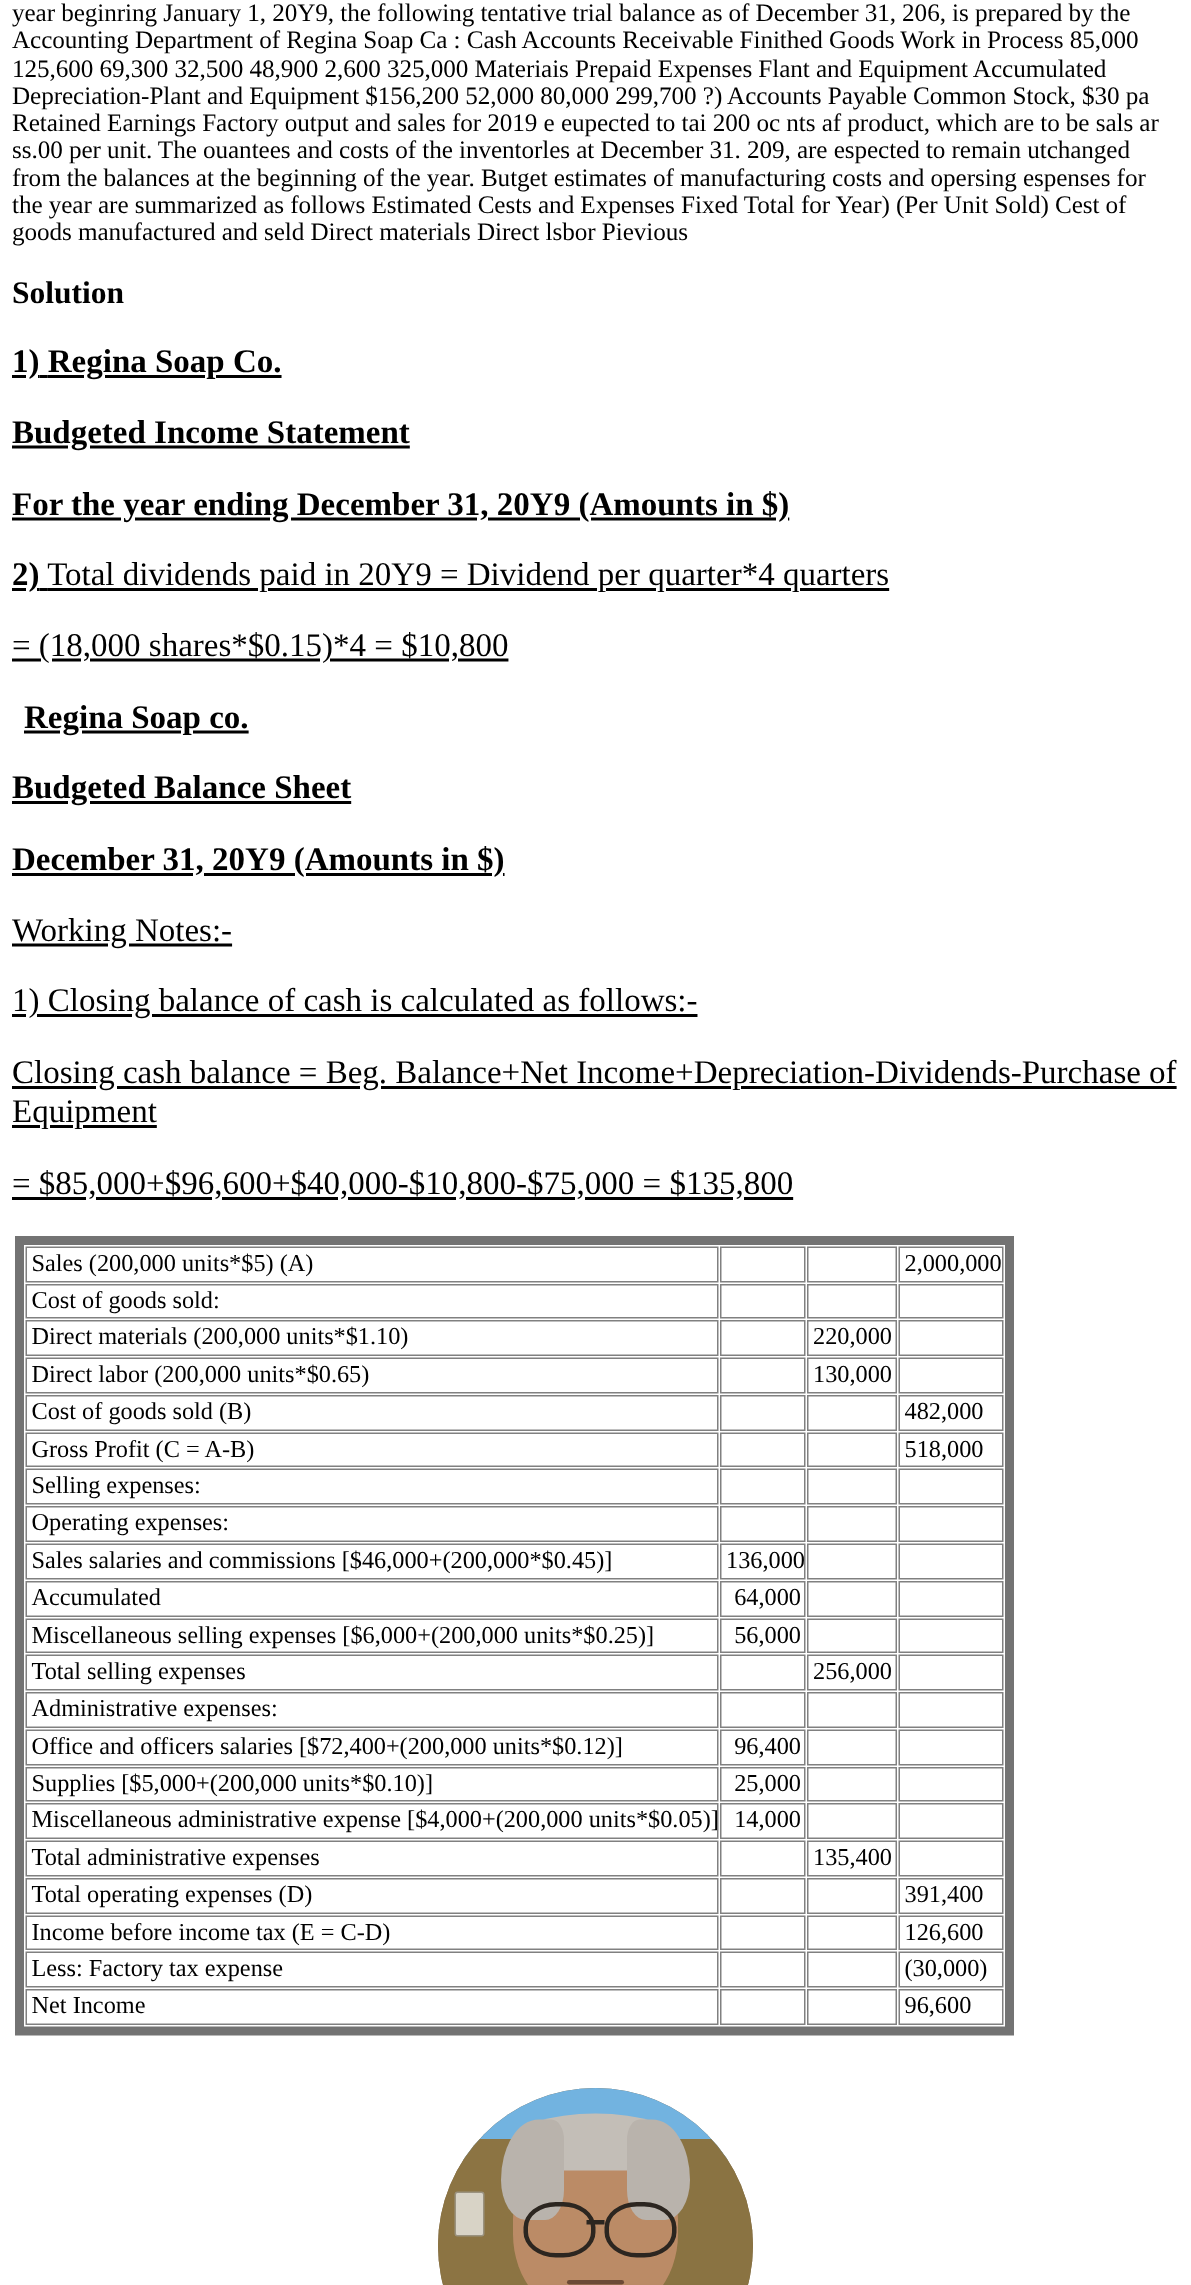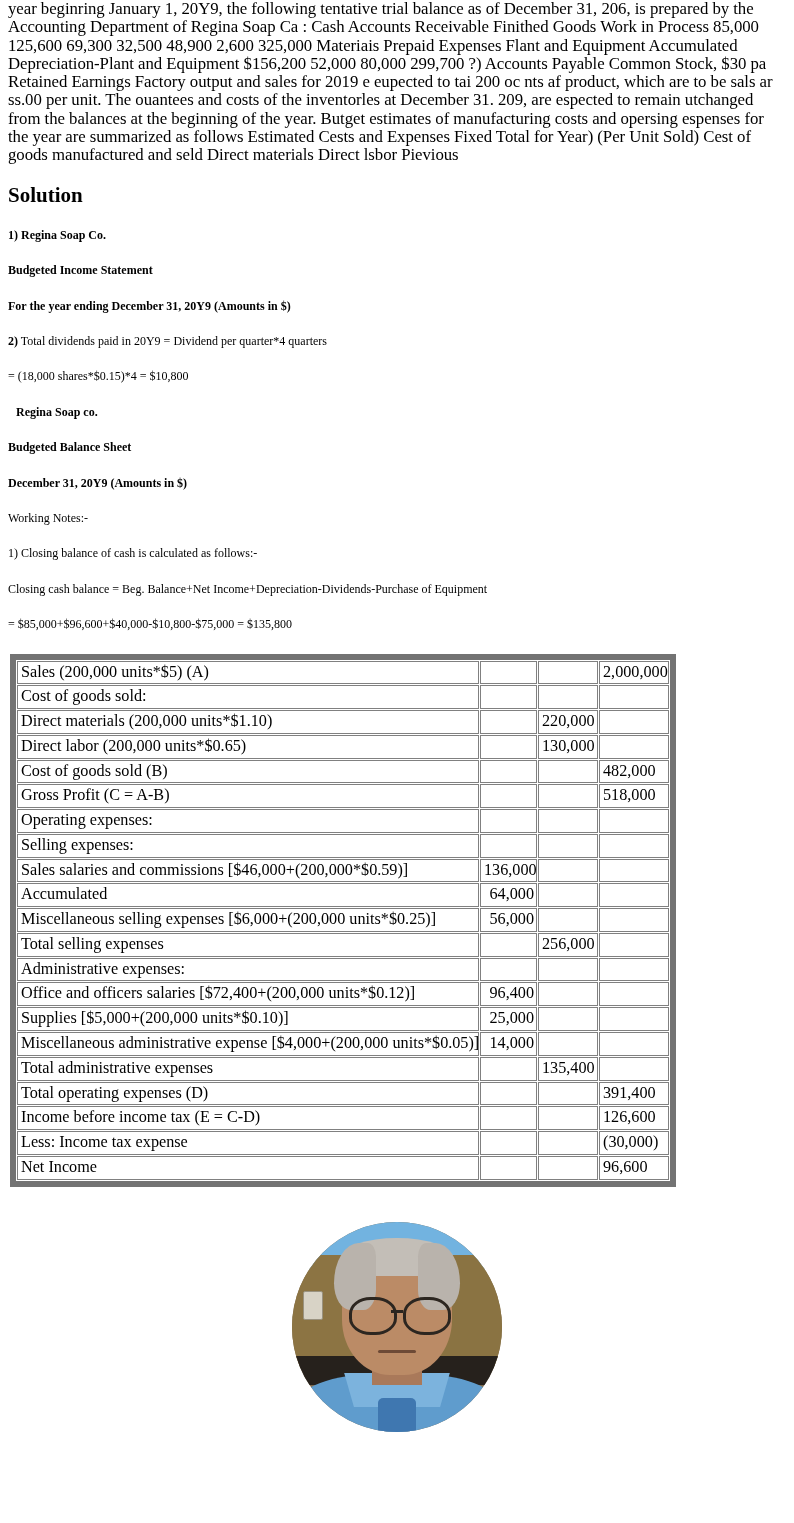--- a/index.html
+++ b/index.html
@@ -32,23 +32,24 @@
   }
 
   
   h2.solution {
     font-size: 21px;
     font-weight: bold;
     margin: 18px 0 0 0;
     line-height: 1.15;
   }
   p.para {
-    font-size: 12px;
+    font-size: 22px;
     line-height: 1.2;
     margin: 21px 0 0 0;
+    text-decoration: underline;
   }
   p.para.b { font-weight: bold; }
   p.para .lead { font-weight: bold; }
   p.para.indent { padding-left: 8px; }
 
   
   .stmt-wrap {
     margin-top: 22px;
     padding-left: 2px;
   }
@@ -200,33 +201,33 @@
             <td class="c-n2"></td>
             <td class="c-n3">482,000</td>
           </tr>
           <tr>
             <td class="c-label">Gross Profit (C = A-B)</td>
             <td class="c-n1"></td>
             <td class="c-n2"></td>
             <td class="c-n3">518,000</td>
           </tr>
           <tr>
+            <td class="c-label">Selling expenses:</td>
+            <td class="c-n1"></td>
+            <td class="c-n2"></td>
+            <td class="c-n3"></td>
+          </tr>
+          <tr>
             <td class="c-label">Operating expenses:</td>
             <td class="c-n1"></td>
             <td class="c-n2"></td>
             <td class="c-n3"></td>
           </tr>
           <tr>
-            <td class="c-label">Selling expenses:</td>
-            <td class="c-n1"></td>
-            <td class="c-n2"></td>
-            <td class="c-n3"></td>
-          </tr>
-          <tr>
-            <td class="c-label">Sales salaries and commissions [$46,000+(200,000*$0.59)]</td>
+            <td class="c-label">Sales salaries and commissions [$46,000+(200,000*$0.45)]</td>
             <td class="c-n1">136,000</td>
             <td class="c-n2"></td>
             <td class="c-n3"></td>
           </tr>
           <tr>
             <td class="c-label">Accumulated</td>
             <td class="c-n1">64,000</td>
             <td class="c-n2"></td>
             <td class="c-n3"></td>
           </tr>
@@ -278,21 +279,21 @@
             <td class="c-n2"></td>
             <td class="c-n3">391,400</td>
           </tr>
           <tr>
             <td class="c-label">Income before income tax (E = C-D)</td>
             <td class="c-n1"></td>
             <td class="c-n2"></td>
             <td class="c-n3">126,600</td>
           </tr>
           <tr>
-            <td class="c-label">Less: Income tax expense</td>
+            <td class="c-label">Less: Factory tax expense</td>
             <td class="c-n1"></td>
             <td class="c-n2"></td>
             <td class="c-n3">(30,000)</td>
           </tr>
           <tr>
             <td class="c-label">Net Income</td>
             <td class="c-n1"></td>
             <td class="c-n2"></td>
             <td class="c-n3">96,600</td>
           </tr>

